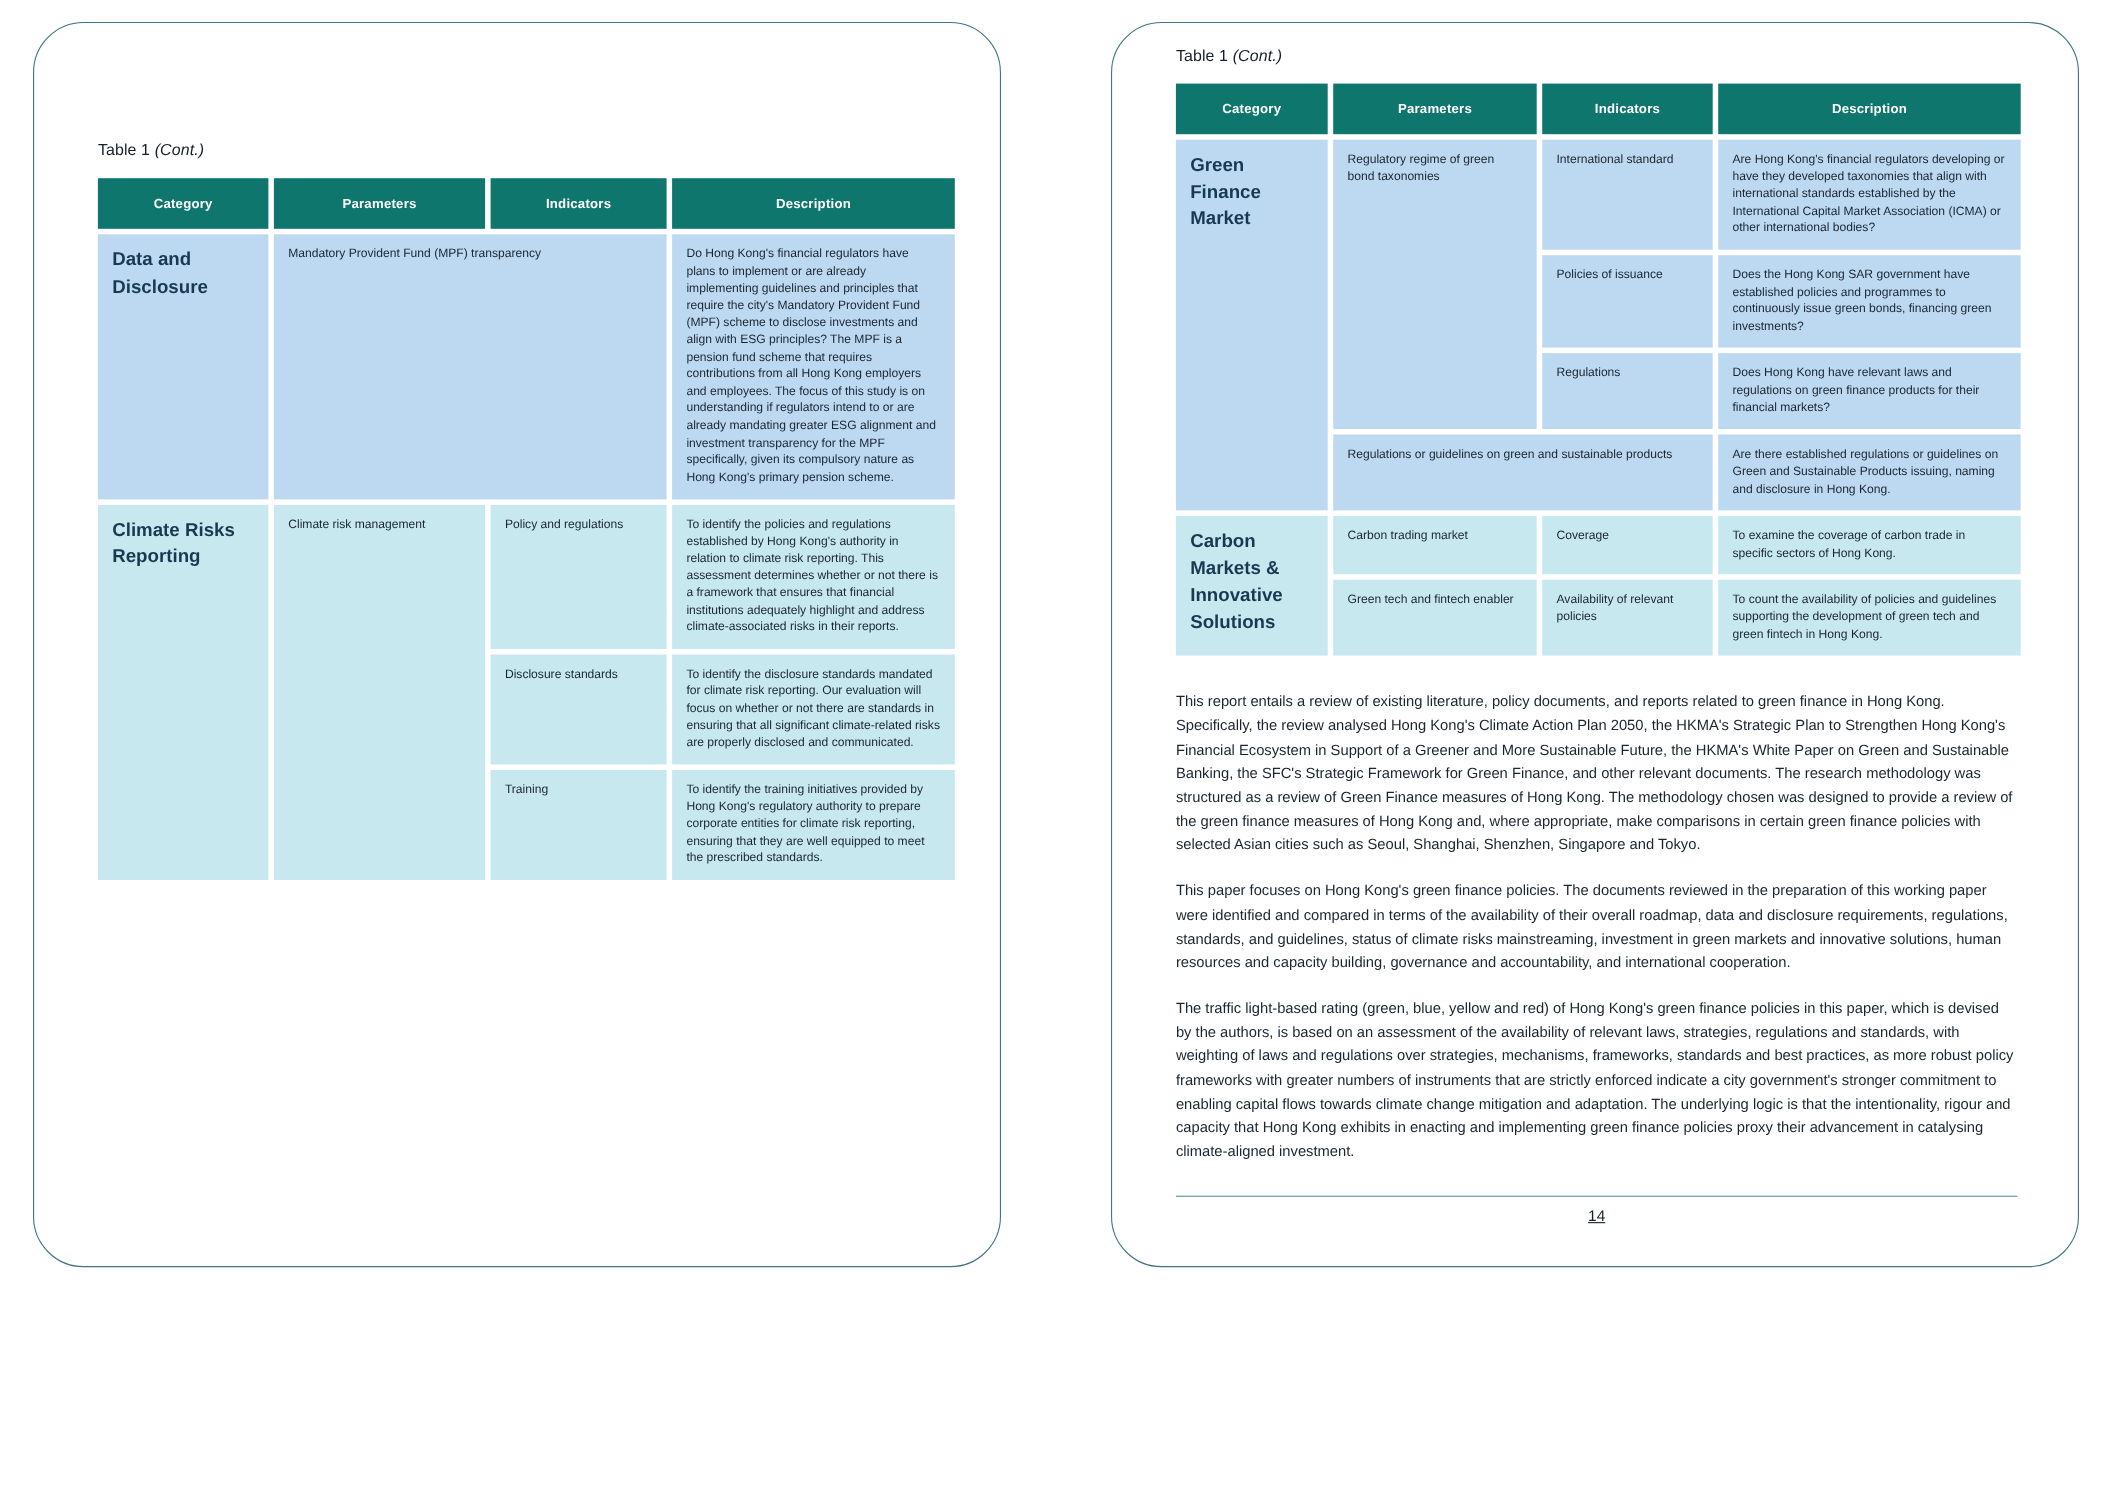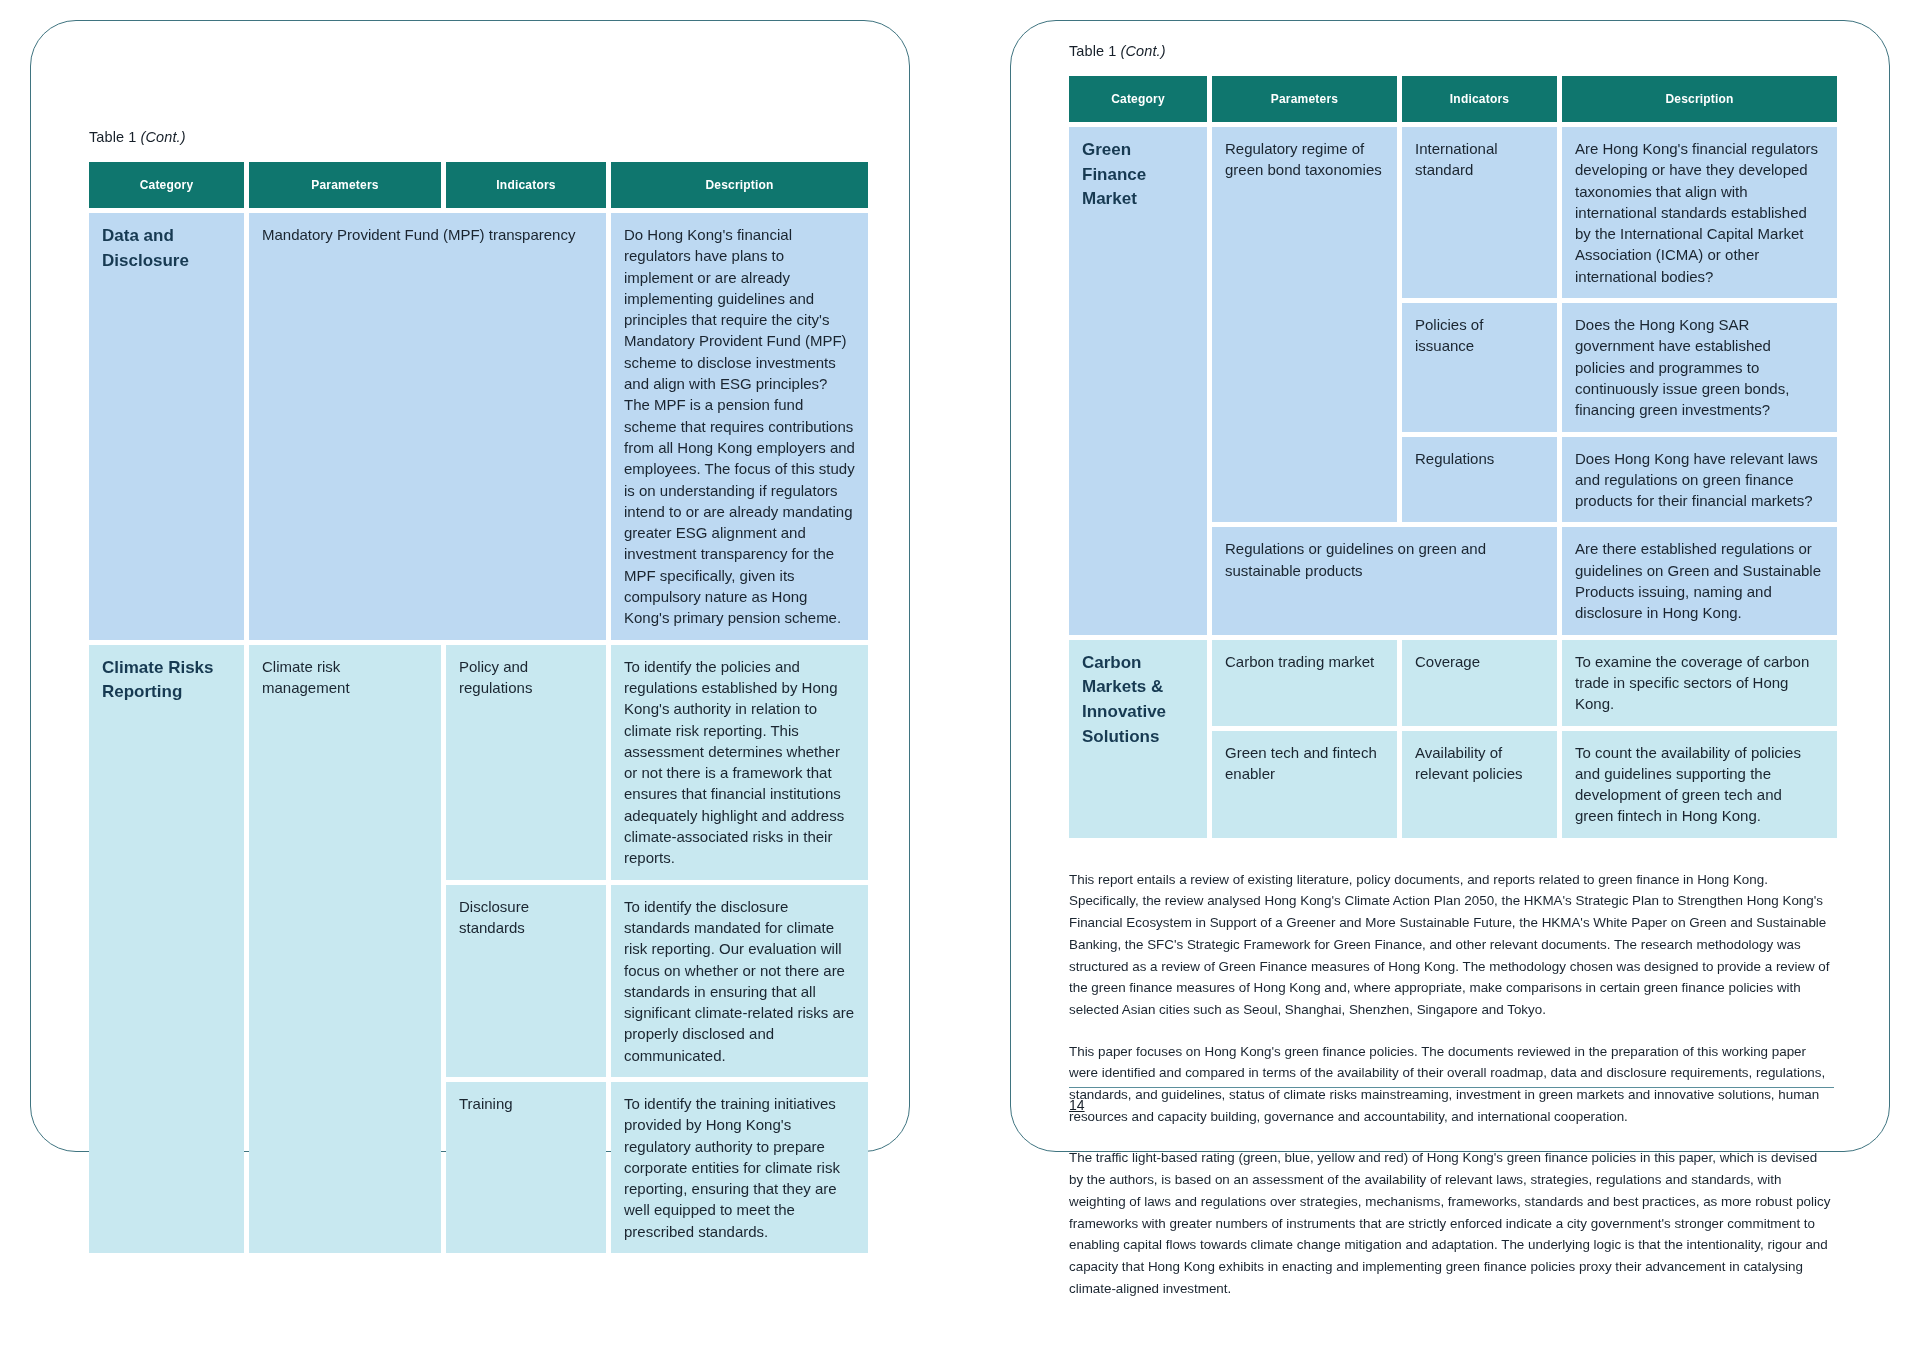--- a/index.html
+++ b/index.html
@@ -66,21 +66,21 @@
     font-size: 12px;
     font-weight: bold;
     padding: 16px 6px;
     text-align: center;
     vertical-align: middle;
     letter-spacing: .2px;
   }
   .tbl td {
     vertical-align: top;
     padding: 11px 13px;
-    font-size: 15px;
+    font-size: 11px;
     line-height: 1.42;
     color: #1a2530;
   }
   .tone-a td, td.tone-a { background: #bdd9f2; }
   .tone-b td, td.tone-b { background: #c8e8f0; }
   td.cat {
     font-weight: bold;
     color: #173a52;
     font-size: 17px;
     line-height: 1.45;
@@ -117,21 +117,21 @@
     bottom: 38px;
   }
   .footer .rule {
     border-top: 1.4px solid #5b8f9c;
     margin-bottom: 9px;
   }
   .footer .pno {
     font-size: 14px;
     color: #17202a;
   }
-  .footer.right .pno { text-align: left; text-decoration: underline; }
+  .footer.right .pno { text-align: center; text-decoration: underline; }
 </style>
 </head>
 <body>
 
 <div class="spread">
 
   <div class="page page-left p13">
     <div class="page-inner">
       <div class="pad">
 

